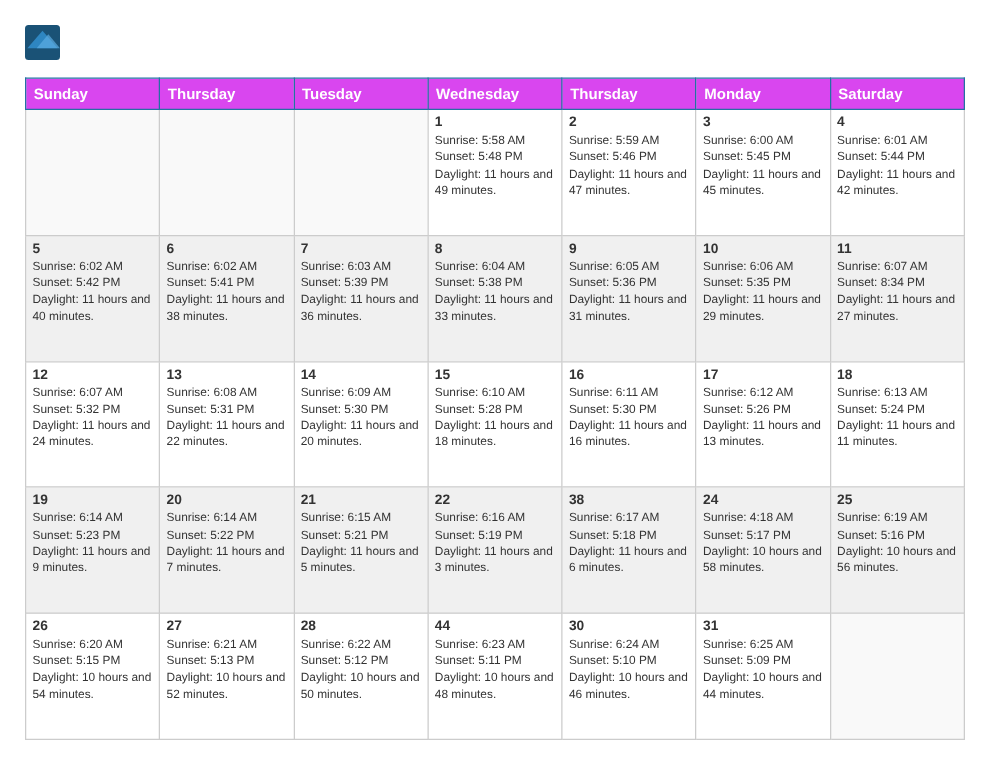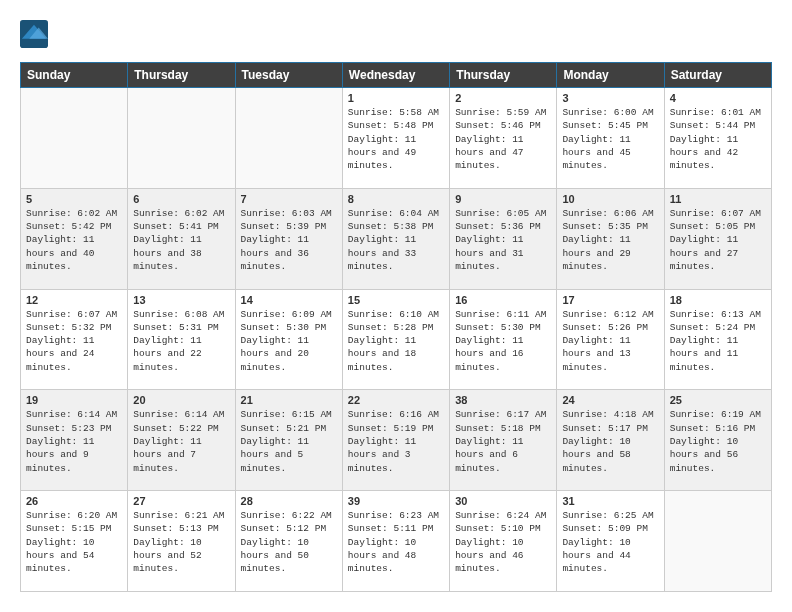--- a/index.html
+++ b/index.html
@@ -54,21 +54,21 @@
       color: #555;
     }
     .calendar {
       flex: 1;
       border: 1px solid #ccc;
       border-collapse: collapse;
       width: 100%;
       table-layout: fixed;
     }
     .calendar th {
-      background-color: #404040;
+      background-color: #d946ef;
       color: white;
       text-align: left;
       padding: 5px 6px;
       font-size: 12px;
       border: 1px solid #2471a3;
     }
     .calendar td {
       border: 1px solid #ccc;
       vertical-align: top;
       padding: 4px 5px;
@@ -83,21 +83,20 @@
       background: #f0f0f0;
     }
     .day-num {
       font-size: 11px;
       font-weight: bold;
       margin-bottom: 2px;
       display: block;
     }
     .day-info {
       line-height: 1.4;
-      font-family: Liberation Mono, monospace;
     }
   </style>
 </head>
 <body>
 
 <div class="page">
   <div class="header">
     <div class="logo">
       <svg class="logo-icon" viewBox="0 0 30 30">
         <rect x="0" y="0" width="30" height="30" fill="#1a5276" rx="3"></rect>
@@ -211,21 +210,21 @@
             <div class="day-info">
               <div>Sunrise: 6:06 AM</div>
               <div>Sunset: 5:35 PM</div>
               <div>Daylight: 11 hours and 29 minutes.</div>
             </div>
           </td>
           <td class="shaded">
             <span class="day-num">11</span>
             <div class="day-info">
               <div>Sunrise: 6:07 AM</div>
-              <div>Sunset: 5:05 PM</div>
+              <div>Sunset: 8:34 PM</div>
               <div>Daylight: 11 hours and 27 minutes.</div>
             </div>
           </td>
         </tr>
         <tr>
           <td>
             <span class="day-num">12</span>
             <div class="day-info">
               <div>Sunrise: 6:07 AM</div>
               <div>Sunset: 5:32 PM</div>
@@ -358,21 +357,21 @@
           </td>
           <td>
             <span class="day-num">28</span>
             <div class="day-info">
               <div>Sunrise: 6:22 AM</div>
               <div>Sunset: 5:12 PM</div>
               <div>Daylight: 10 hours and 50 minutes.</div>
             </div>
           </td>
           <td>
-            <span class="day-num">39</span>
+            <span class="day-num">44</span>
             <div class="day-info">
               <div>Sunrise: 6:23 AM</div>
               <div>Sunset: 5:11 PM</div>
               <div>Daylight: 10 hours and 48 minutes.</div>
             </div>
           </td>
           <td>
             <span class="day-num">30</span>
             <div class="day-info">
               <div>Sunrise: 6:24 AM</div>

